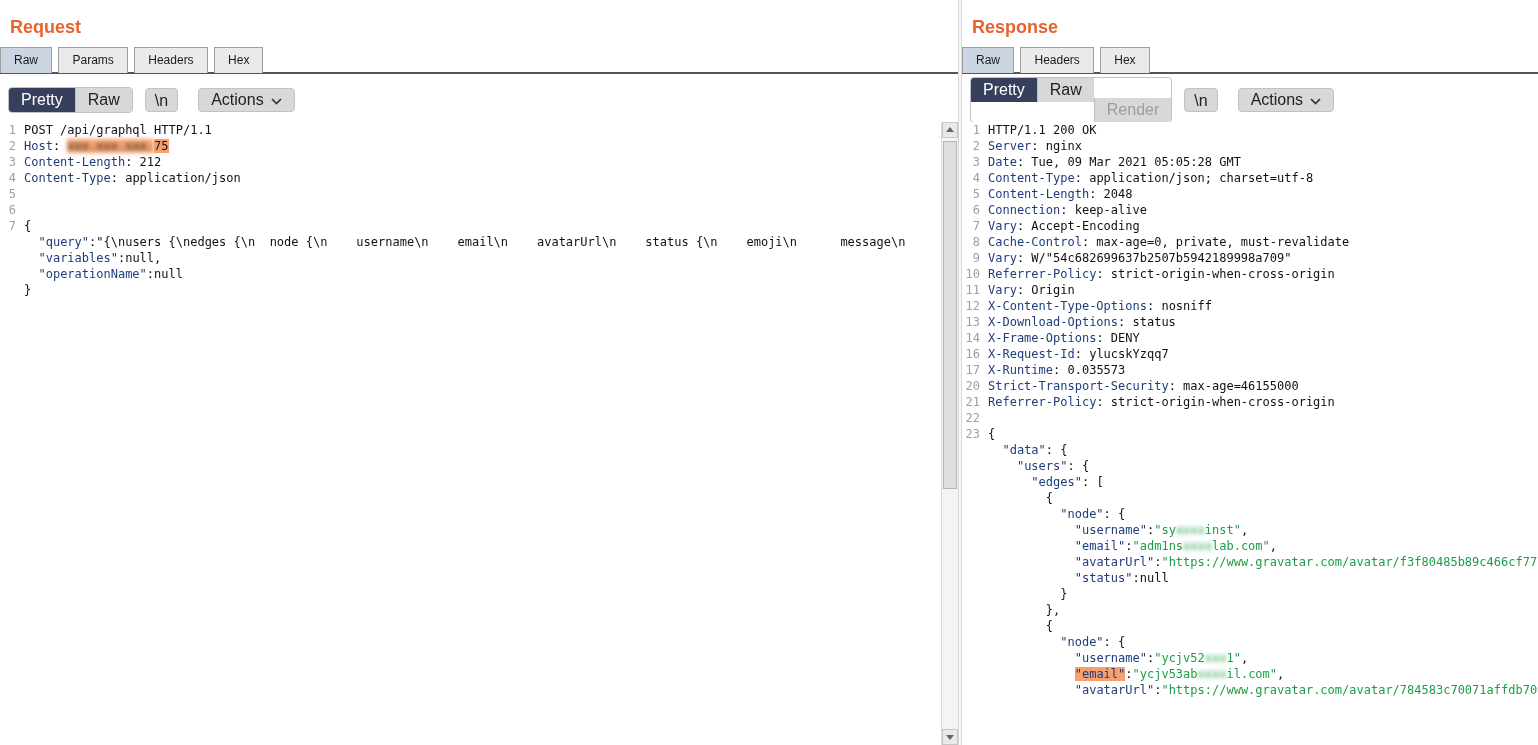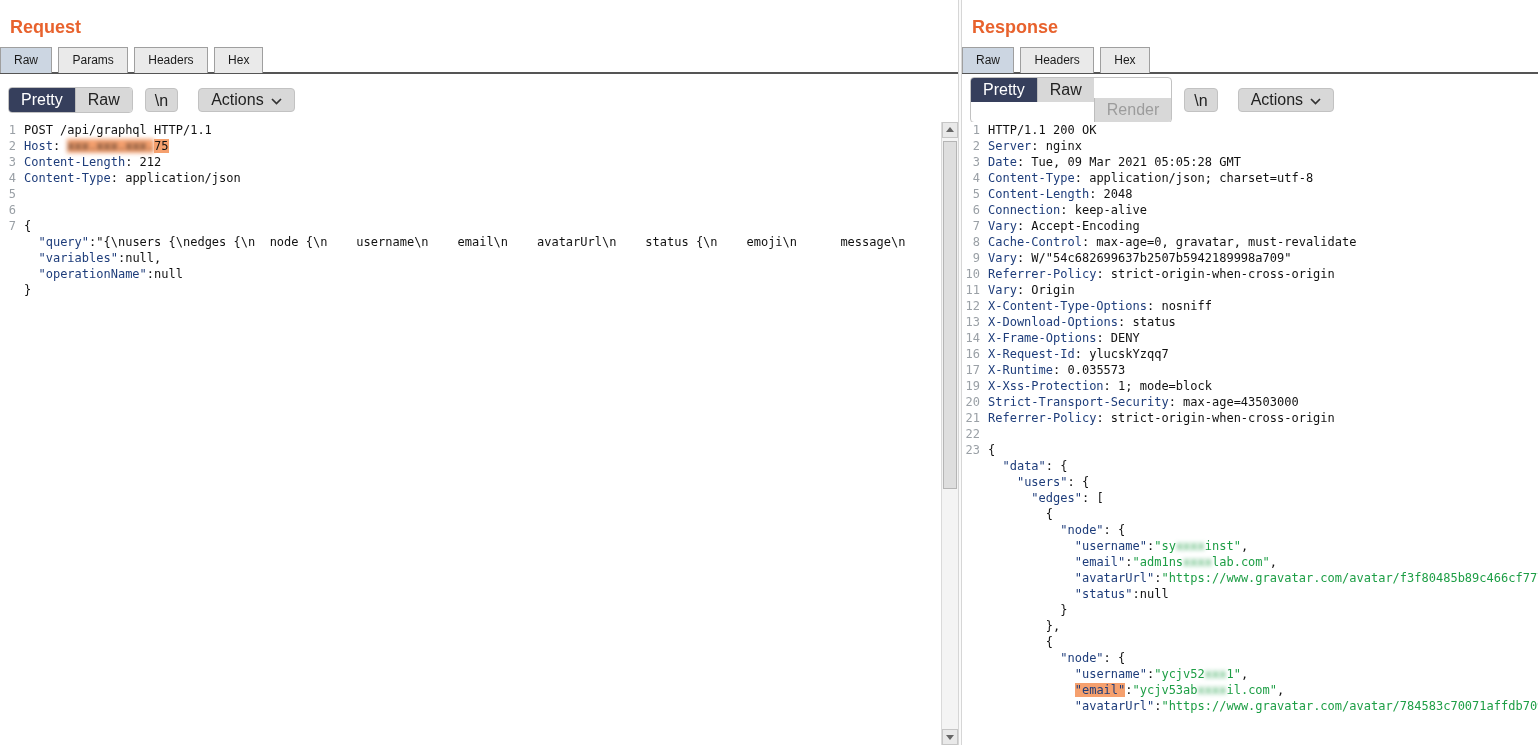--- a/index.html
+++ b/index.html
@@ -187,21 +187,21 @@
       <div class="code-line">
         <span class="ln">6</span>
         <span class="lt"><span class="hn">Connection</span><span>: keep-alive</span></span>
       </div>
       <div class="code-line">
         <span class="ln">7</span>
         <span class="lt"><span class="hn">Vary</span><span>: Accept-Encoding</span></span>
       </div>
       <div class="code-line">
         <span class="ln">8</span>
-        <span class="lt"><span class="hn">Cache-Control</span><span>: max-age=0, gravatar, must-revalidate</span></span>
+        <span class="lt"><span class="hn">Cache-Control</span><span>: max-age=0, private, must-revalidate</span></span>
       </div>
       <div class="code-line">
         <span class="ln">9</span>
         <span class="lt"><span class="hn">Vary</span><span>: W/"54c682699637b2507b5942189998a709"</span></span>
       </div>
       <div class="code-line">
         <span class="ln">10</span>
         <span class="lt"><span class="hn">Referrer-Policy</span><span>: strict-origin-when-cross-origin</span></span>
       </div>
       <div class="code-line">
@@ -222,26 +222,22 @@
       </div>
       <div class="code-line">
         <span class="ln">16</span>
         <span class="lt"><span class="hn">X-Request-Id</span><span>: ylucskYzqq7</span></span>
       </div>
       <div class="code-line">
         <span class="ln">17</span>
         <span class="lt"><span class="hn">X-Runtime</span><span>: 0.035573</span></span>
       </div>
       <div class="code-line">
-        <span class="ln">19</span>
-        <span class="lt"><span class="hn">X-Xss-Protection</span><span>: 1; mode=block</span></span>
-      </div>
-      <div class="code-line">
         <span class="ln">20</span>
-        <span class="lt"><span class="hn">Strict-Transport-Security</span><span>: max-age=43503000</span></span>
+        <span class="lt"><span class="hn">Strict-Transport-Security</span><span>: max-age=46155000</span></span>
       </div>
       <div class="code-line">
         <span class="ln">21</span>
         <span class="lt"><span class="hn">Referrer-Policy</span><span>: strict-origin-when-cross-origin</span></span>
       </div>
       <div class="code-line">
         <span class="ln">22</span>
         <span class="lt"></span>
       </div>
       <div class="code-line">

